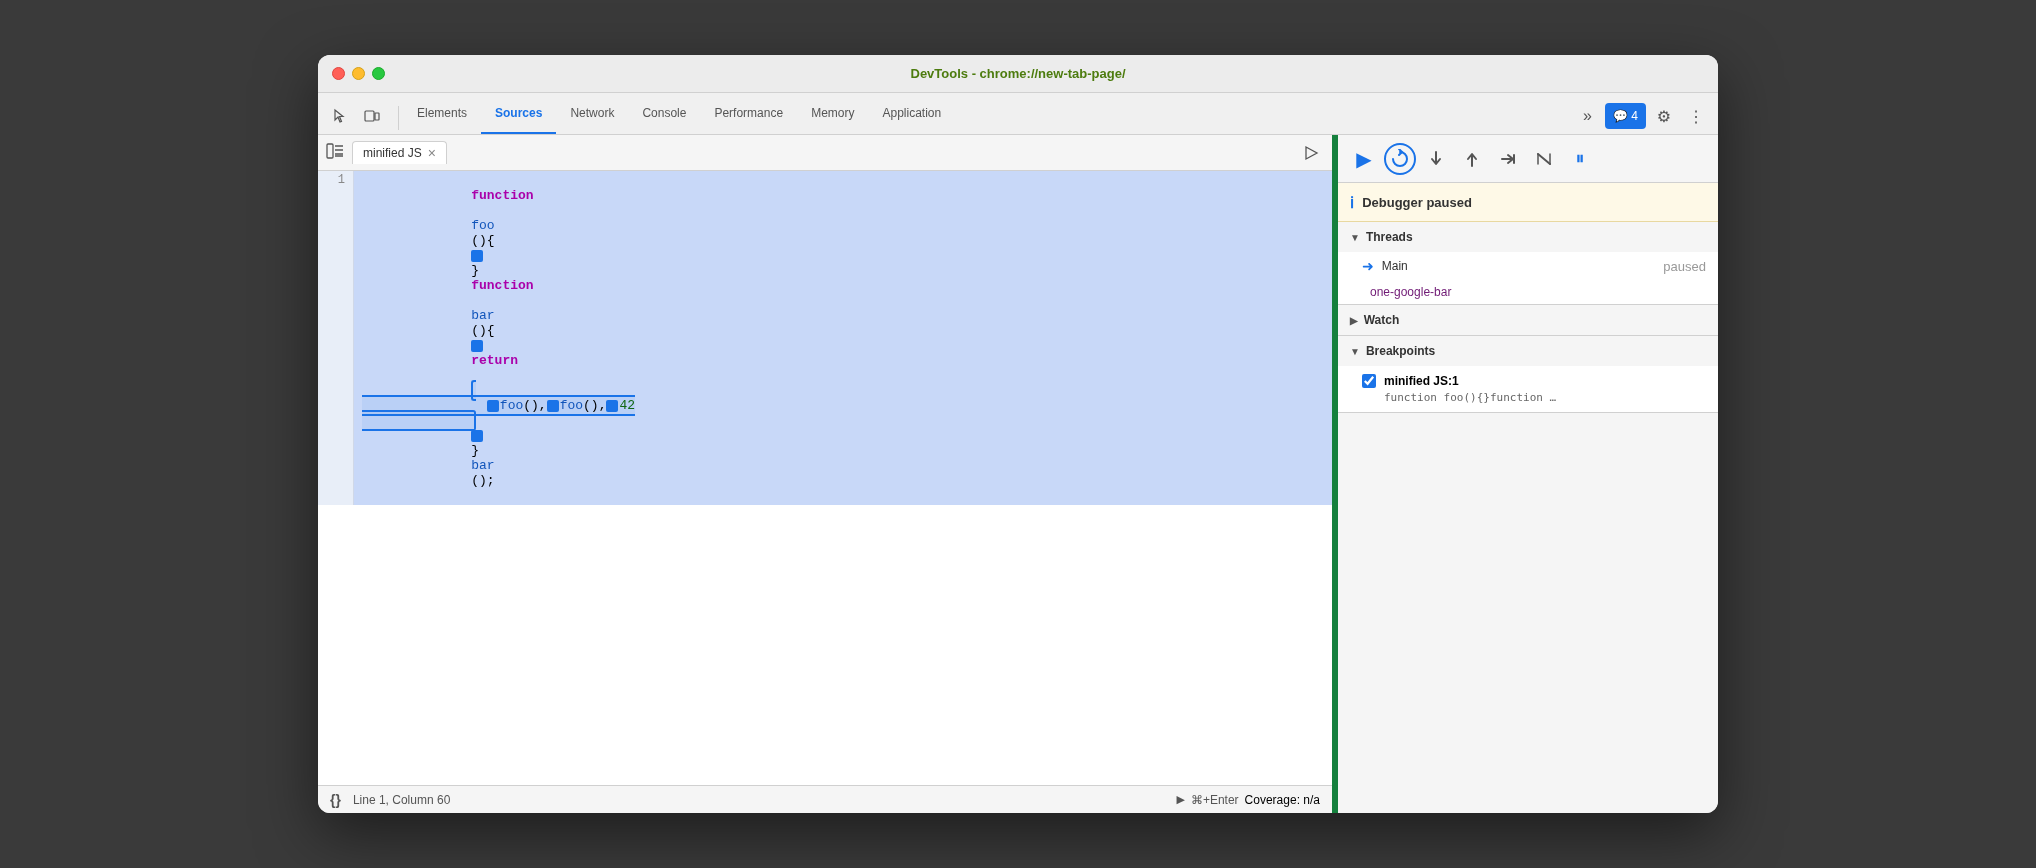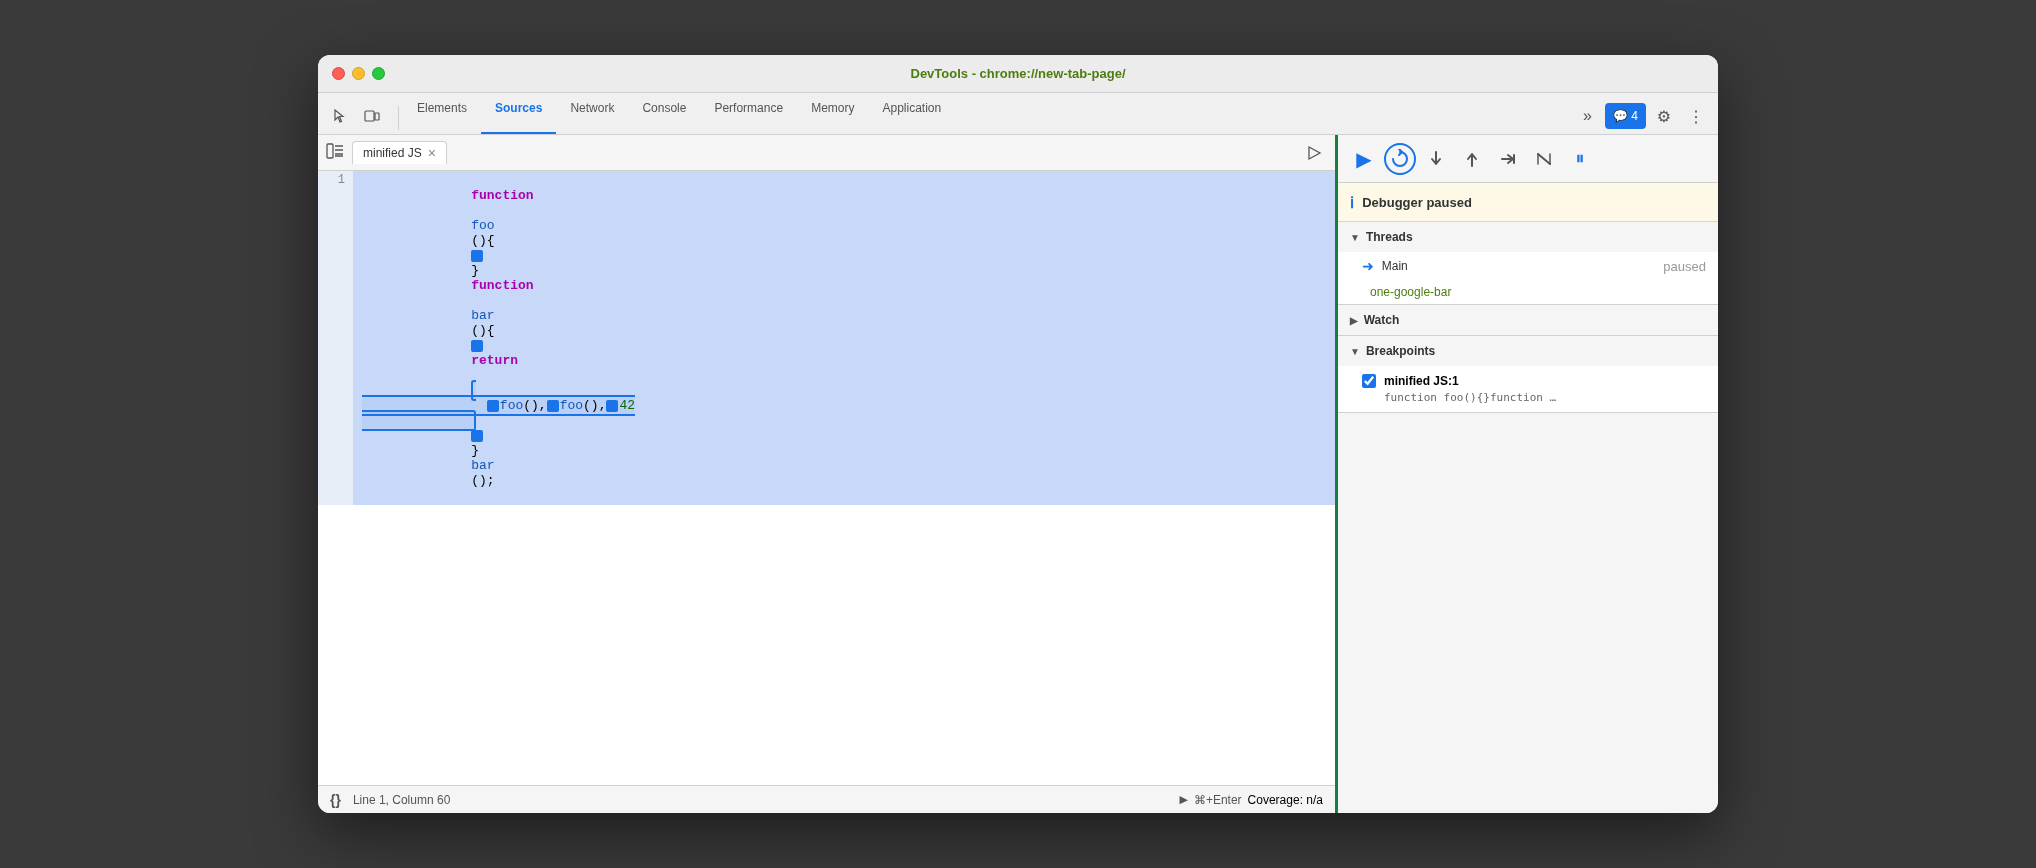--- a/index.html
+++ b/index.html
@@ -90,20 +90,21 @@
       margin-bottom: 4px;
     }
     .tab {
       padding: 8px 14px;
       font-size: 12px;
       color: #555;
       cursor: pointer;
       border-bottom: 2px solid transparent;
       white-space: nowrap;
       display: flex;
+      align-items: center;
       height: 100%;
       user-select: none;
     }
     .tab.active {
       color: #1a73e8;
       border-bottom: 2px solid #1a73e8;
       font-weight: 600;
     }
     .tabs-right {
       margin-left: auto;
@@ -156,21 +157,21 @@
     }
     .main-content {
       display: flex;
       flex: 1;
       overflow: hidden;
     }
     .editor-pane {
       flex: 1;
       display: flex;
       flex-direction: column;
-      border-right: 3px solid #15803d;
+      border-right: 6px solid #15803d;
       overflow: hidden;
     }
     .editor-toolbar {
       background: #f5f5f5;
       border-bottom: 1px solid #d0d0d0;
       display: flex;
       align-items: center;
       padding: 0 8px;
       height: 36px;
       flex-shrink: 0;
@@ -356,21 +357,21 @@
       font-size: 14px;
     }
     .thread-name { flex: 1; }
     .thread-status {
       color: #999;
       font-size: 13px;
     }
     .thread-sub {
       padding: 5px 12px 5px 32px;
       font-size: 12px;
-      color: #4d7c0f;
+      color: #701a75;
       background: white;
       cursor: pointer;
     }
     .watch-section .section-header {
       font-weight: 600;
     }
     .breakpoints-section .section-header {
       font-weight: 600;
     }
     .breakpoint-item {

